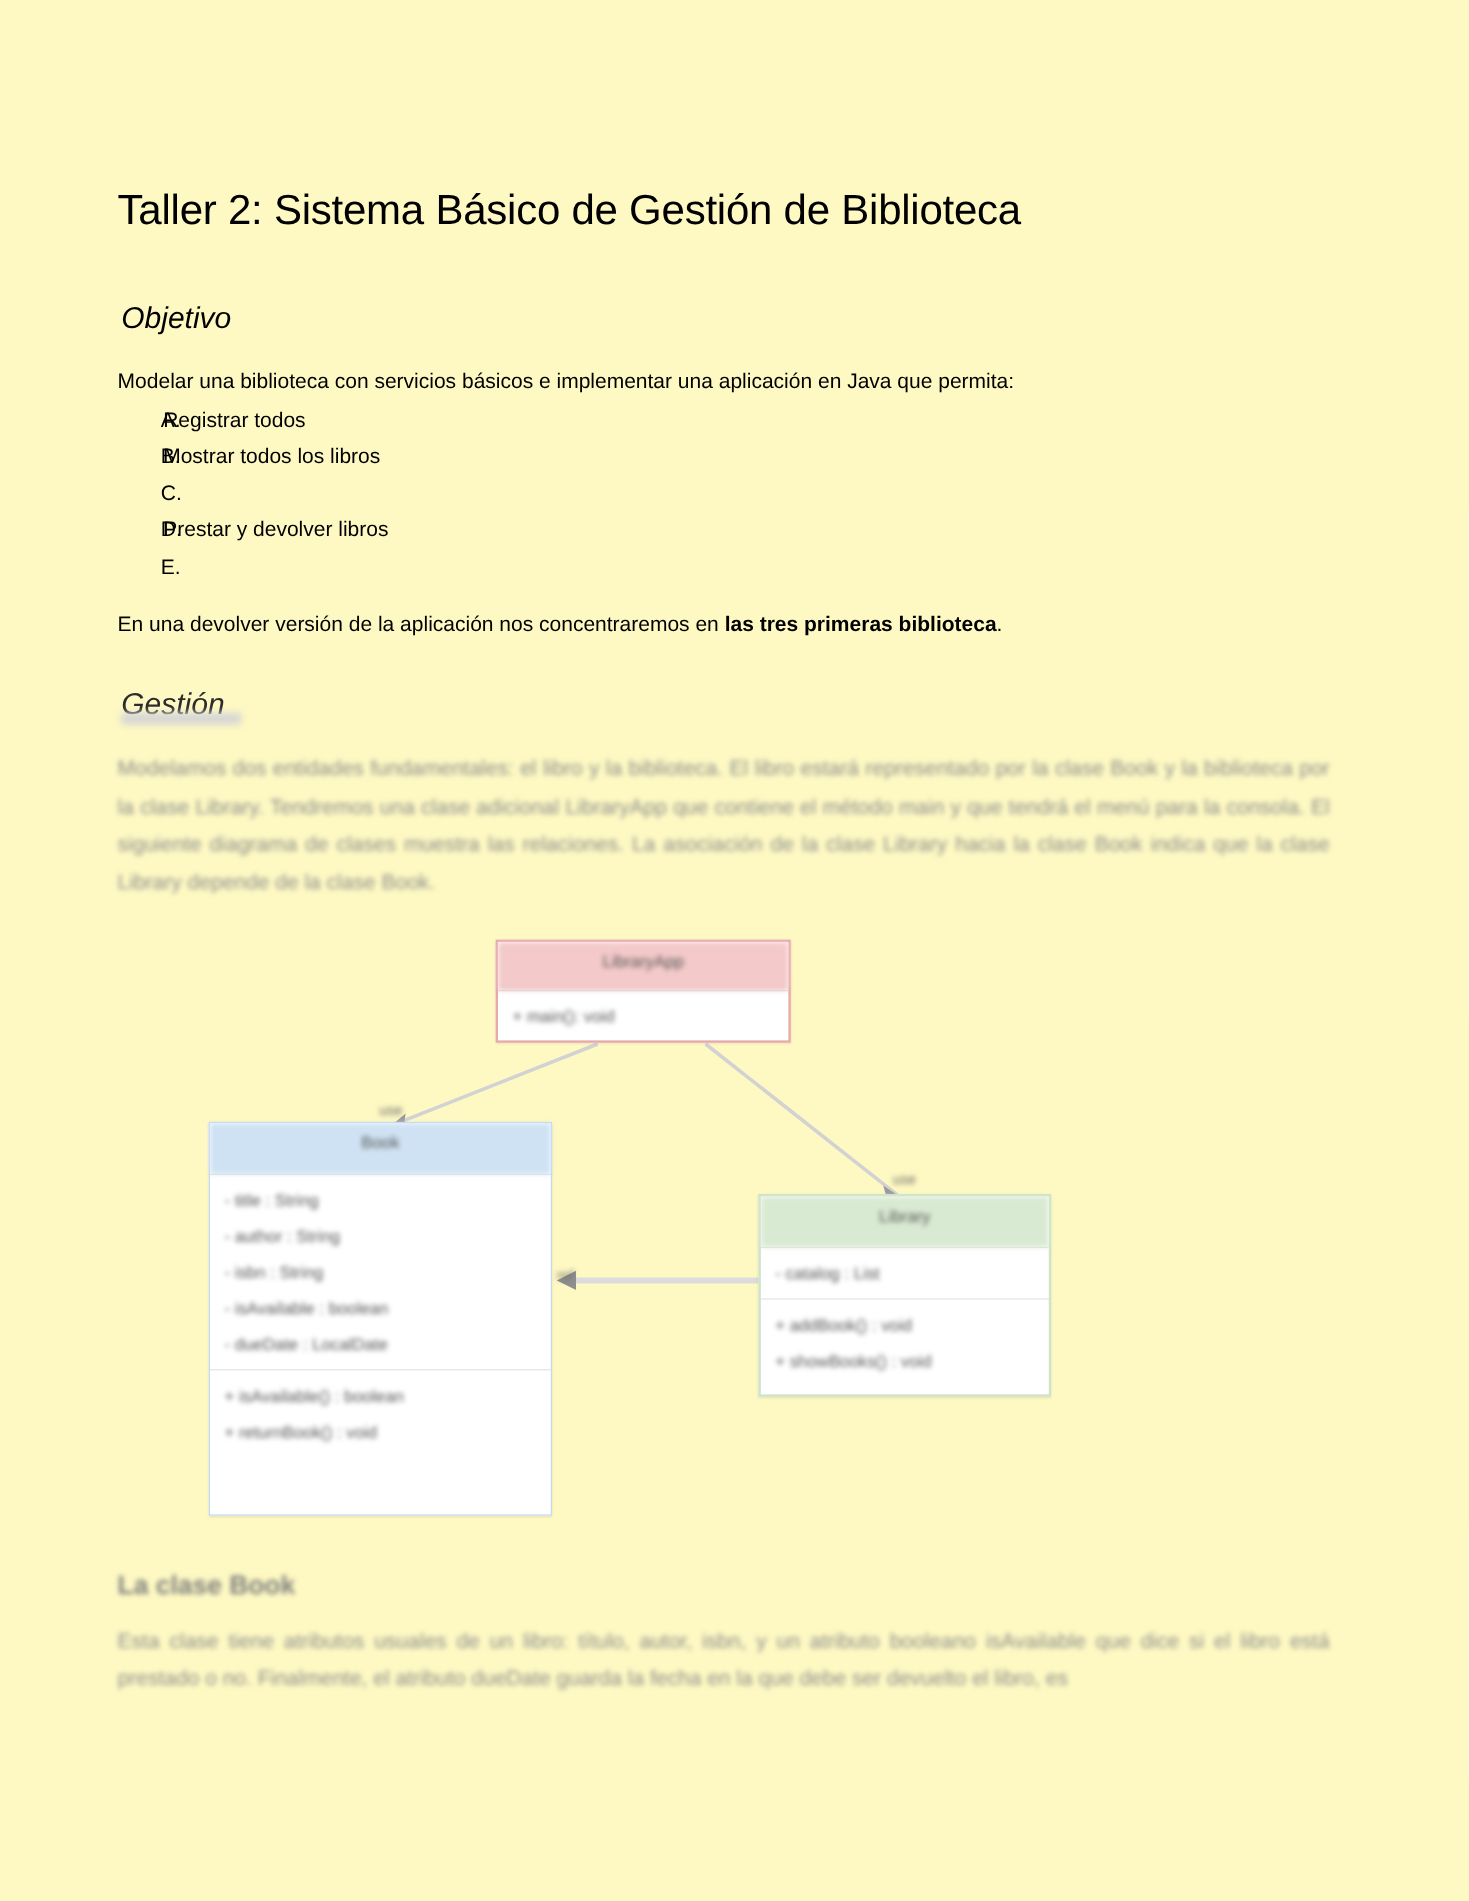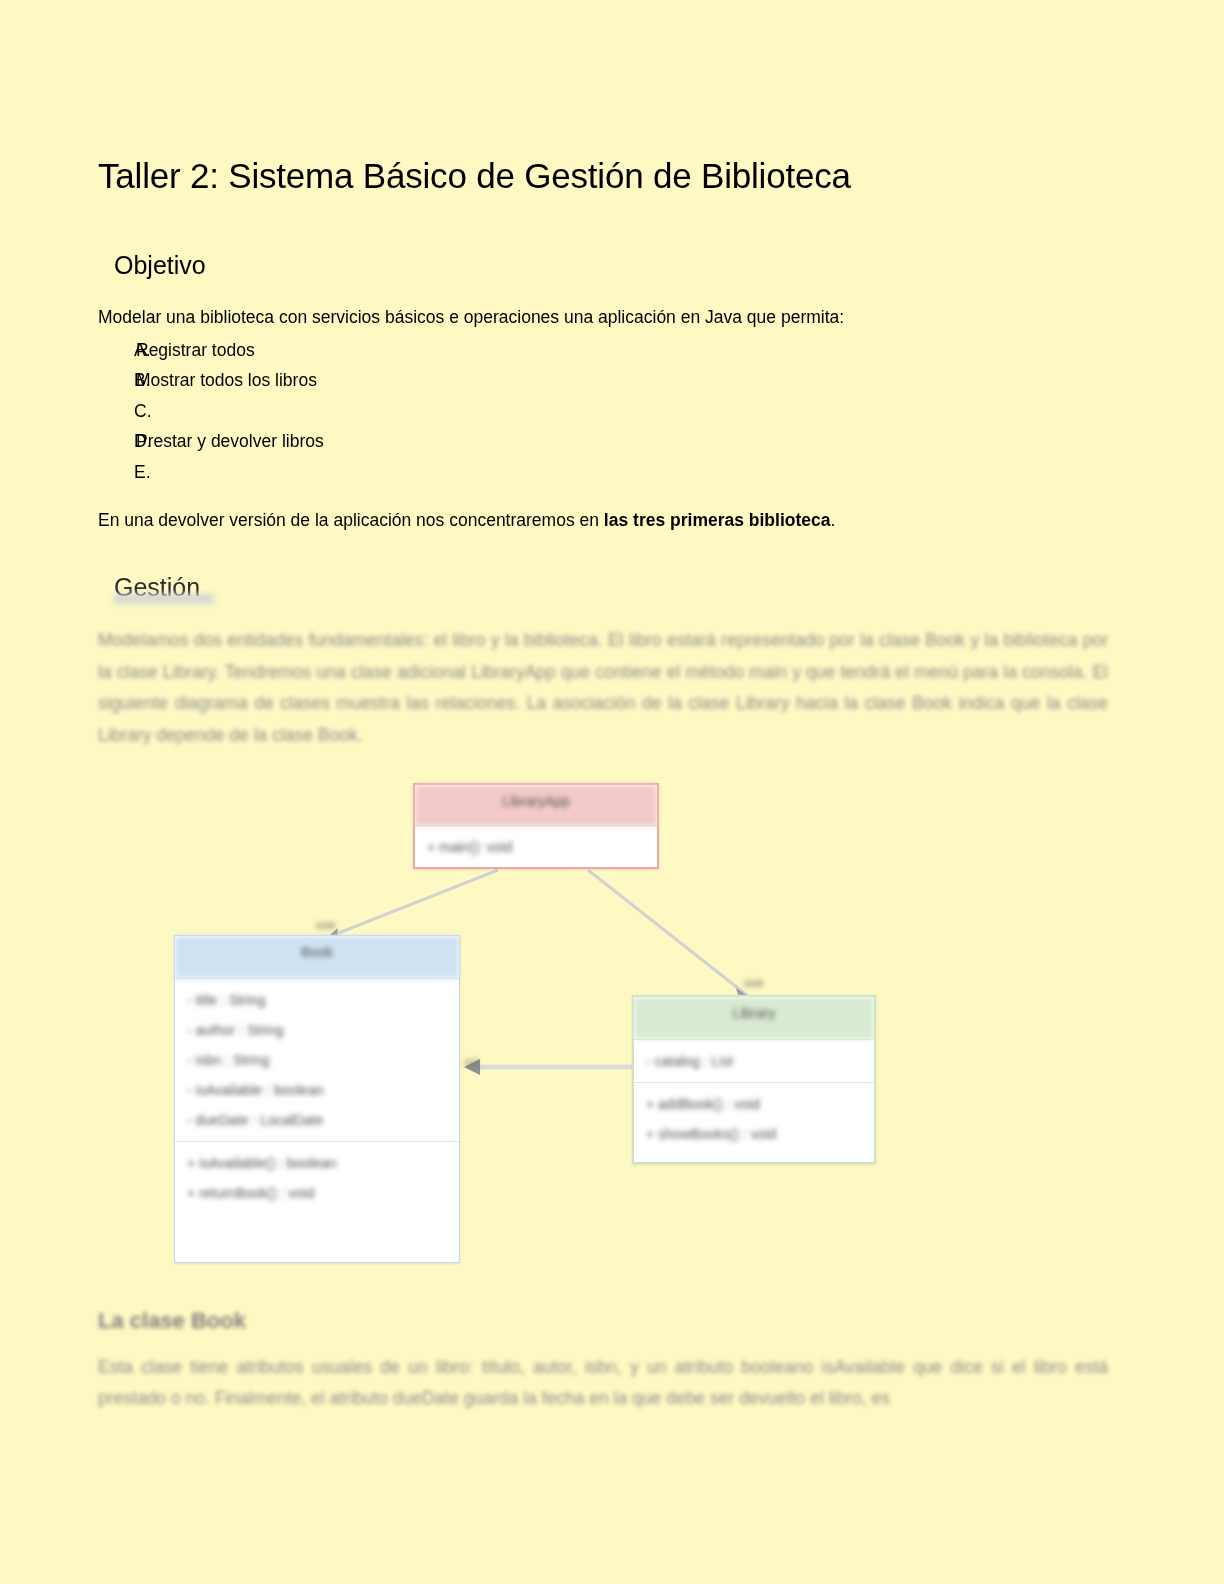--- a/index.html
+++ b/index.html
@@ -41,22 +41,23 @@
     left: 0;
     white-space: nowrap;
     line-height: 1.2;
   }
 
   .h2 {
     font-size: 25px;
     font-weight: 400;
     margin: 0;
     position: absolute;
-    left: 16px;
+    left: 3px;
     line-height: 1.2;
+    font-style: italic;
   }
   .h2.objetivo { top: 250px; }
 
   .para {
     font-size: 17.5px;
     line-height: 1.42;
     margin: 0;
     position: absolute;
     left: 0;
   }
@@ -219,21 +220,21 @@
 </style>
 </head>
 <body>
 
 <div class="page">
   <div class="content">
 
     <h1 class="doc-title">Taller 2: Sistema Básico de Gestión de Biblioteca</h1>
 
     <h2 class="h2 objetivo">Objetivo</h2>
-    <p class="para intro">Modelar una biblioteca con servicios básicos e operaciones una aplicación en Java que permita:</p>
+    <p class="para intro">Modelar una biblioteca con servicios básicos e implementar una aplicación en Java que permita:</p>
 
     <div class="alpha-list">
       <div class="alpha-row">
         <span class="alpha-marker">A.</span>
         <span class="alpha-text">Registrar todos</span>
       </div>
       <div class="alpha-row">
         <span class="alpha-marker">B.</span>
         <span class="alpha-text">Mostrar todos los libros</span>
       </div>

